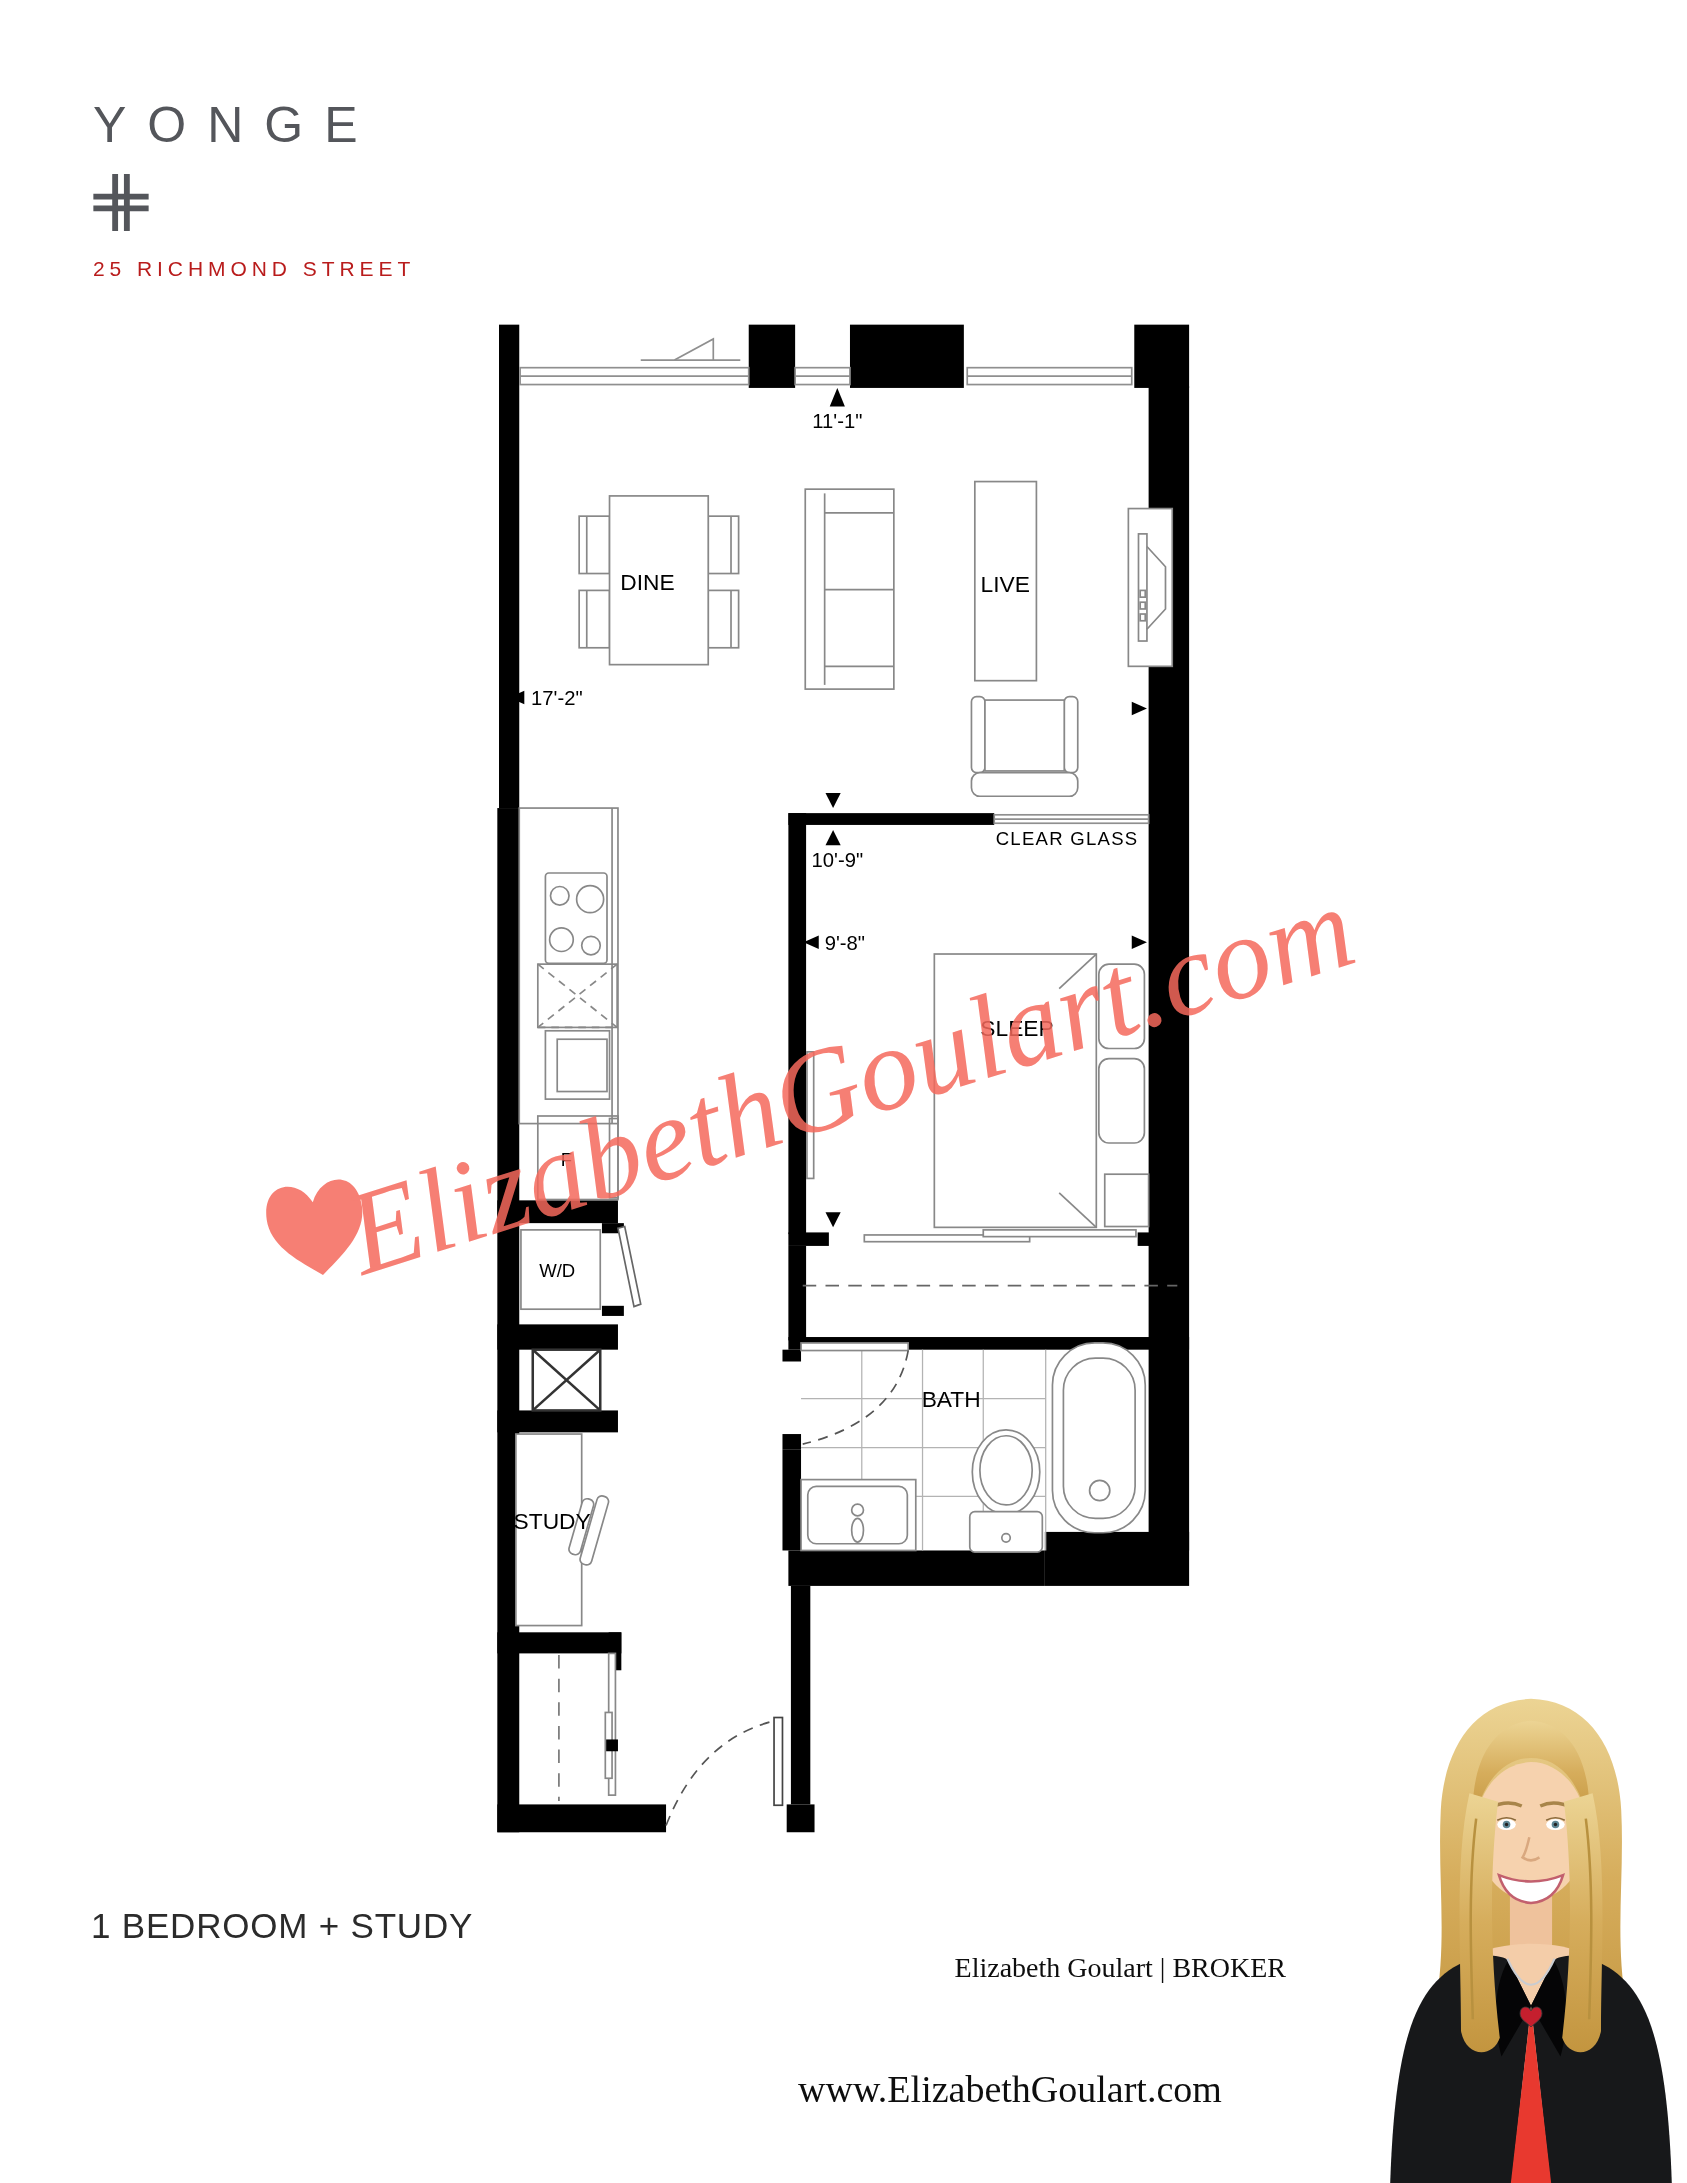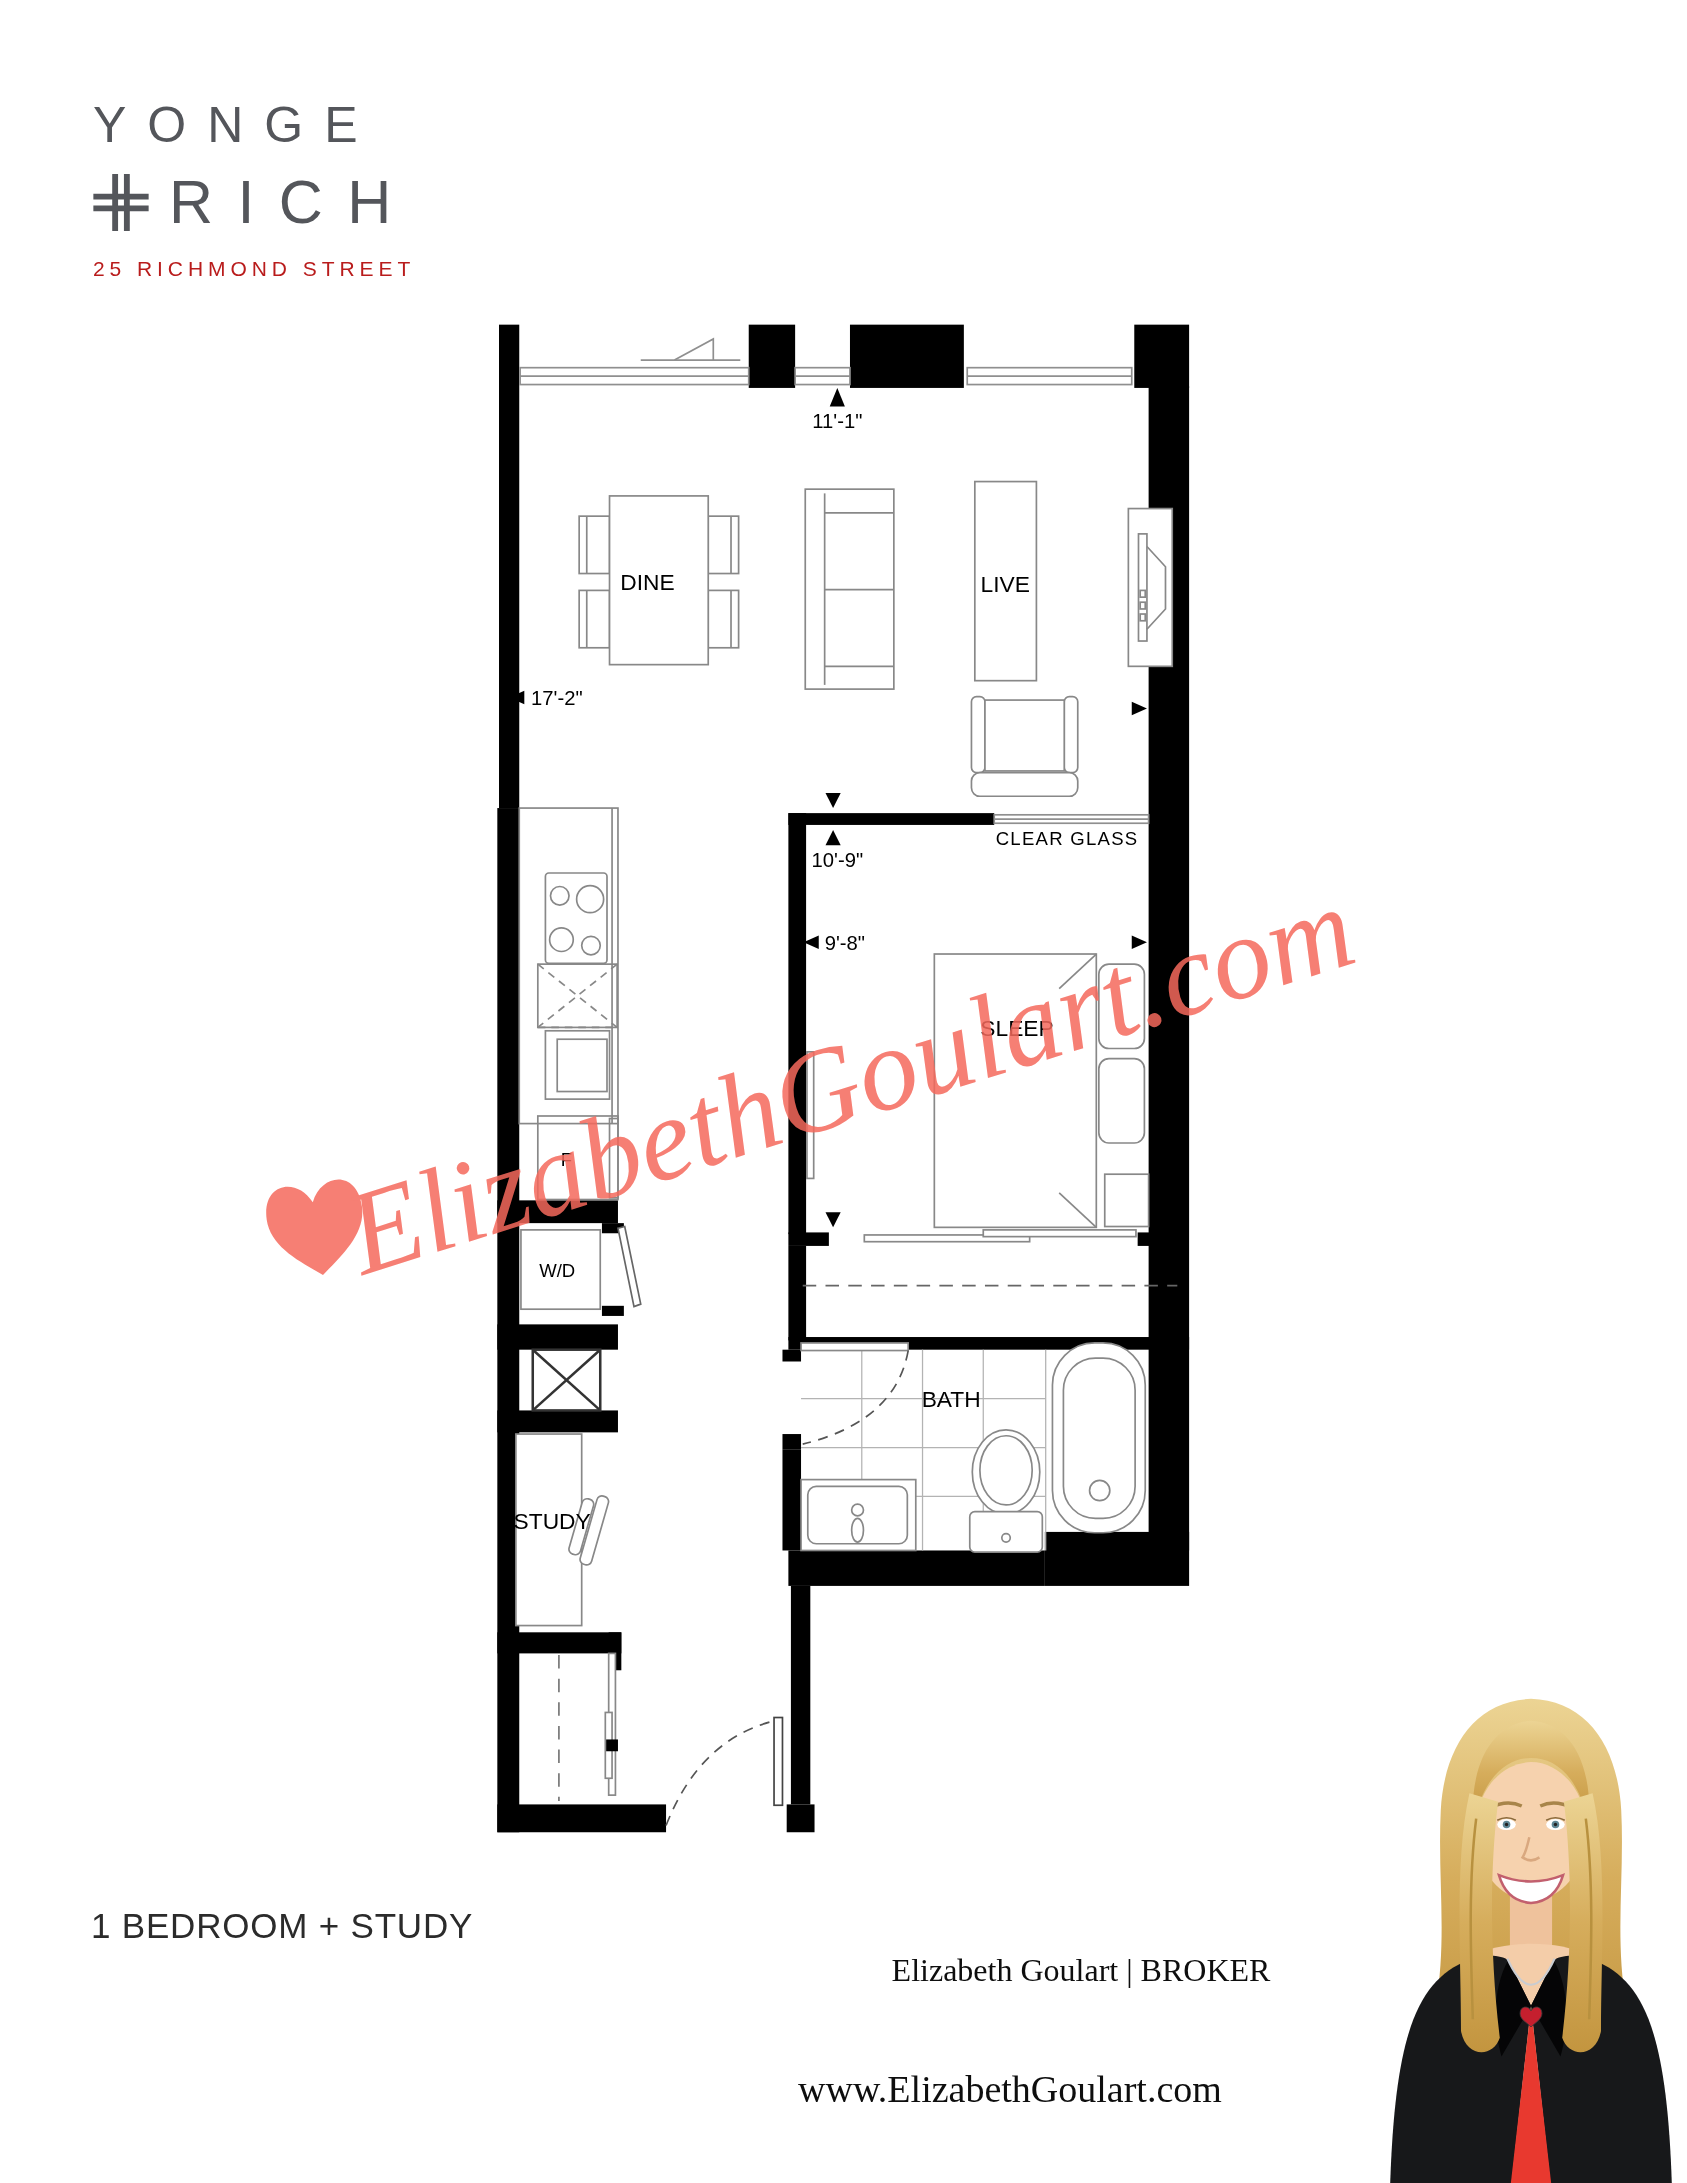--- a/index.html
+++ b/index.html
@@ -18,43 +18,42 @@
   .dimlbl{font-size:24px;}
   .notelbl{font-size:22px;letter-spacing:1.5px;}
   .smalllbl{font-size:22px;}
   
   .wm-svg{position:absolute;left:0;top:0;pointer-events:none;}
   .wm-text{font-family:"Liberation Serif","DejaVu Serif",serif;font-style:italic;font-size:140px;}
   
   .unit-block{position:absolute;left:91px;top:1896px;color:#2b2b2b;}
   .unit-name{font-size:54px;letter-spacing:2.5px;line-height:1;font-weight:400;}
   .unit-type{font-size:35px;letter-spacing:0.8px;margin-top:10px;font-weight:400;}
-  .broker-line{position:absolute;left:828px;top:1952px;width:506px;text-align:center;
-               font-family:"Liberation Serif","DejaVu Serif",serif;font-size:32px;color:#0e0e0e;}
+  .broker-line{position:absolute;left:780px;top:1952px;width:506px;text-align:right;
+               font-family:"Liberation Serif","DejaVu Serif",serif;font-size:28px;color:#0e0e0e;}
   .website-line{position:absolute;left:798px;top:2067px;width:523px;text-align:left;
                font-family:"Liberation Serif","DejaVu Serif",serif;font-size:38px;color:#0e0e0e;}
   .portrait-svg{position:absolute;left:1375px;top:1675px;}
 </style>
 </head>
 <body>
 
 <div id="page">
 
   <div class="logo">
     <div class="logo-line1">YONGE</div>
     <div class="logo-line2">
       <svg width="56" height="67" viewBox="0 0 66 80">
         <g stroke="#54565b" stroke-width="7" fill="none">
           <line x1="26" y1="6" x2="26" y2="74"></line>
           <line x1="40" y1="6" x2="40" y2="74"></line>
           <line x1="0" y1="33" x2="66" y2="33"></line>
           <line x1="0" y1="47" x2="66" y2="47"></line>
         </g>
       </svg>
-      <span class="word">RICH</span>
     </div>
     <div class="logo-address">25 RICHMOND STREET</div>
   </div>
 
   <svg class="plan-svg" width="734" height="1527" viewBox="560 370 870 1810">
 
     <g fill="#000000">
       <rect x="592" y="385" width="24" height="573"></rect>
       <rect x="590" y="958" width="26" height="1214"></rect>
       <rect x="888" y="385" width="55" height="75"></rect>

